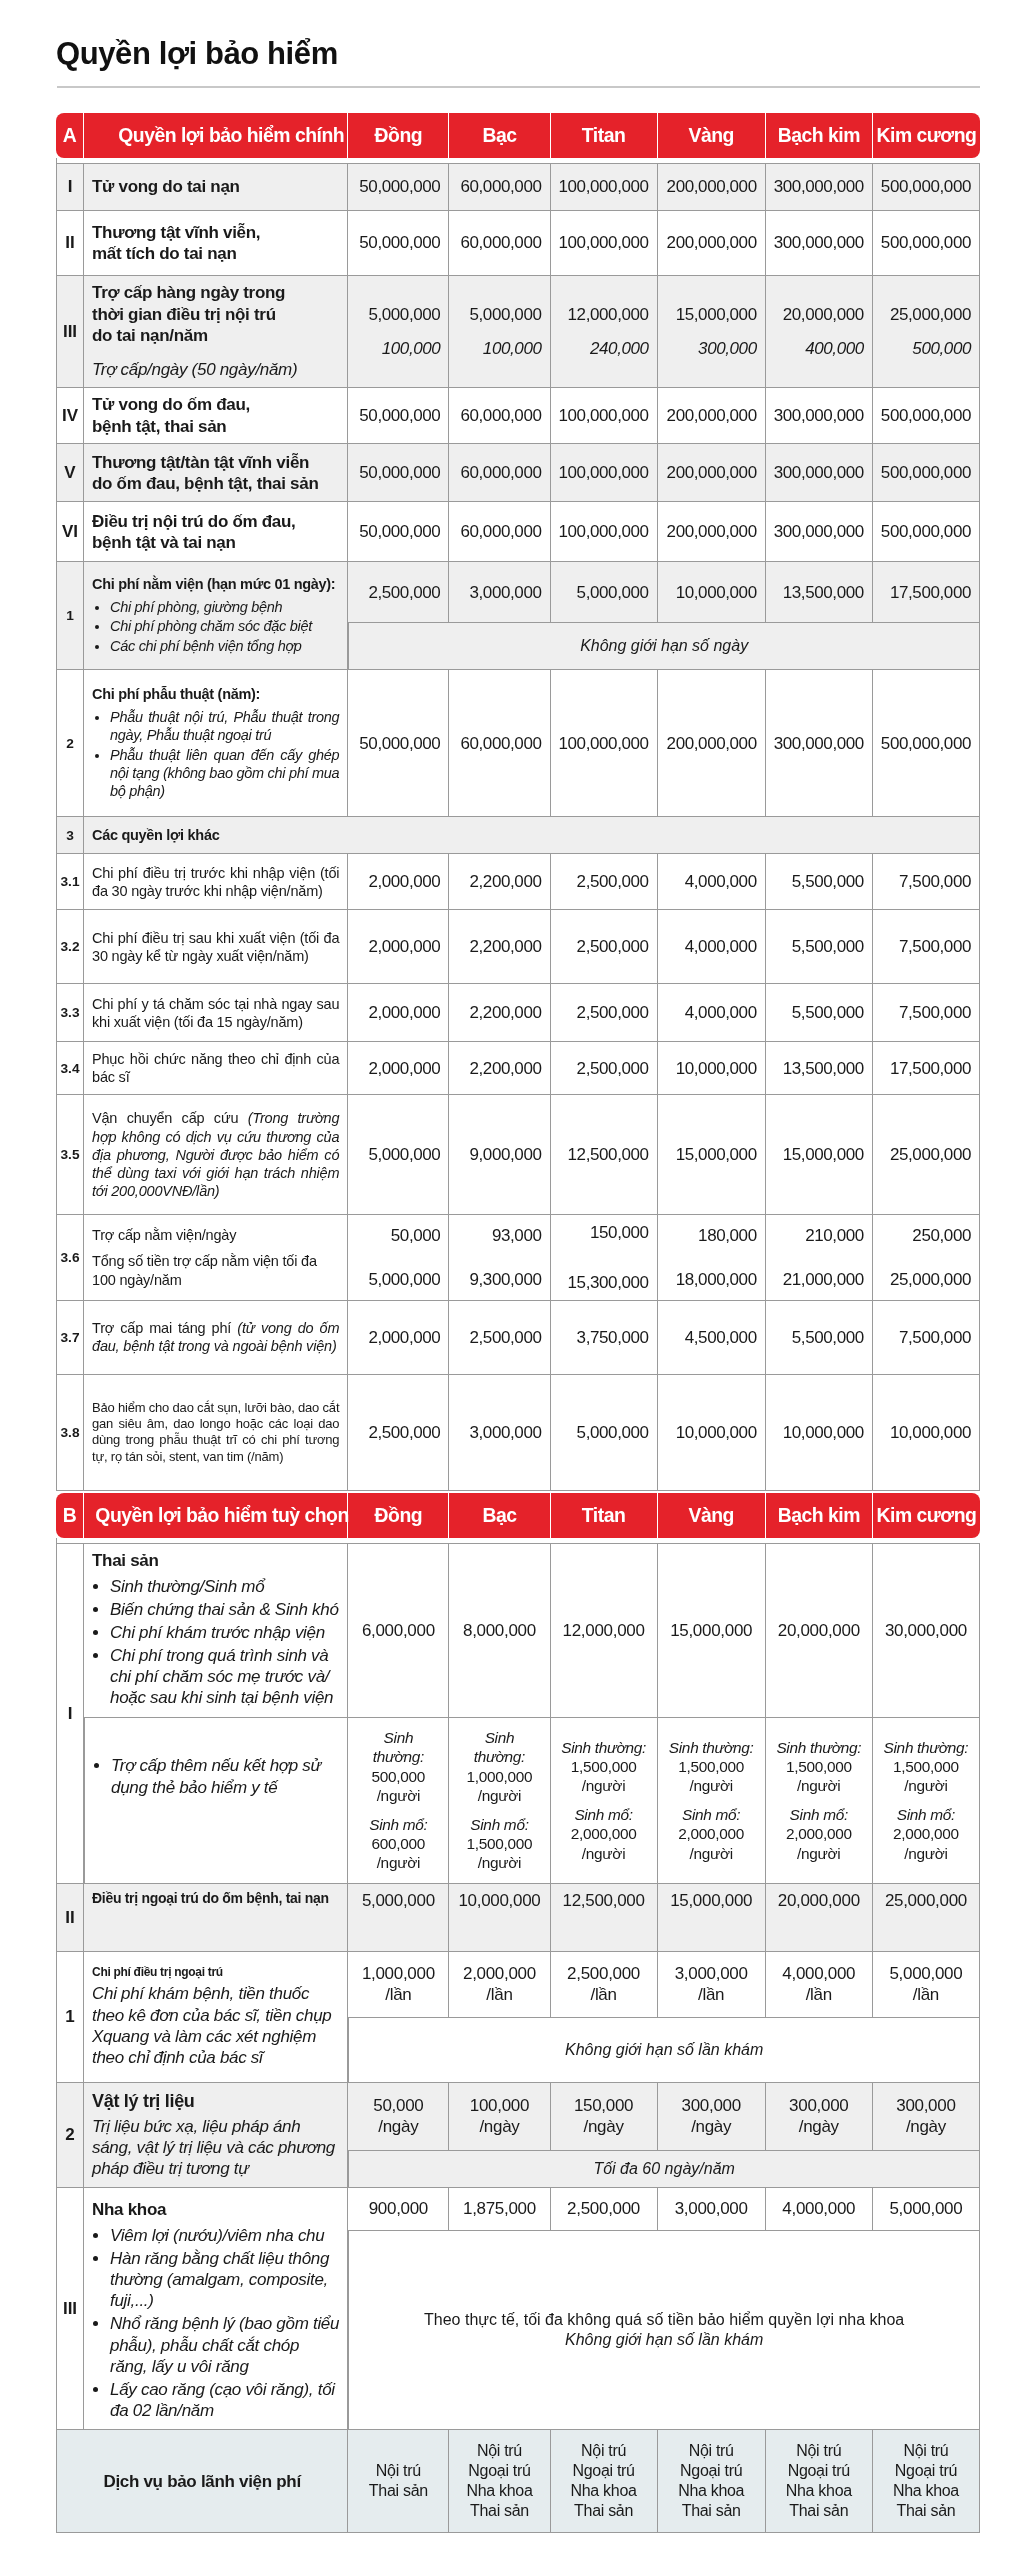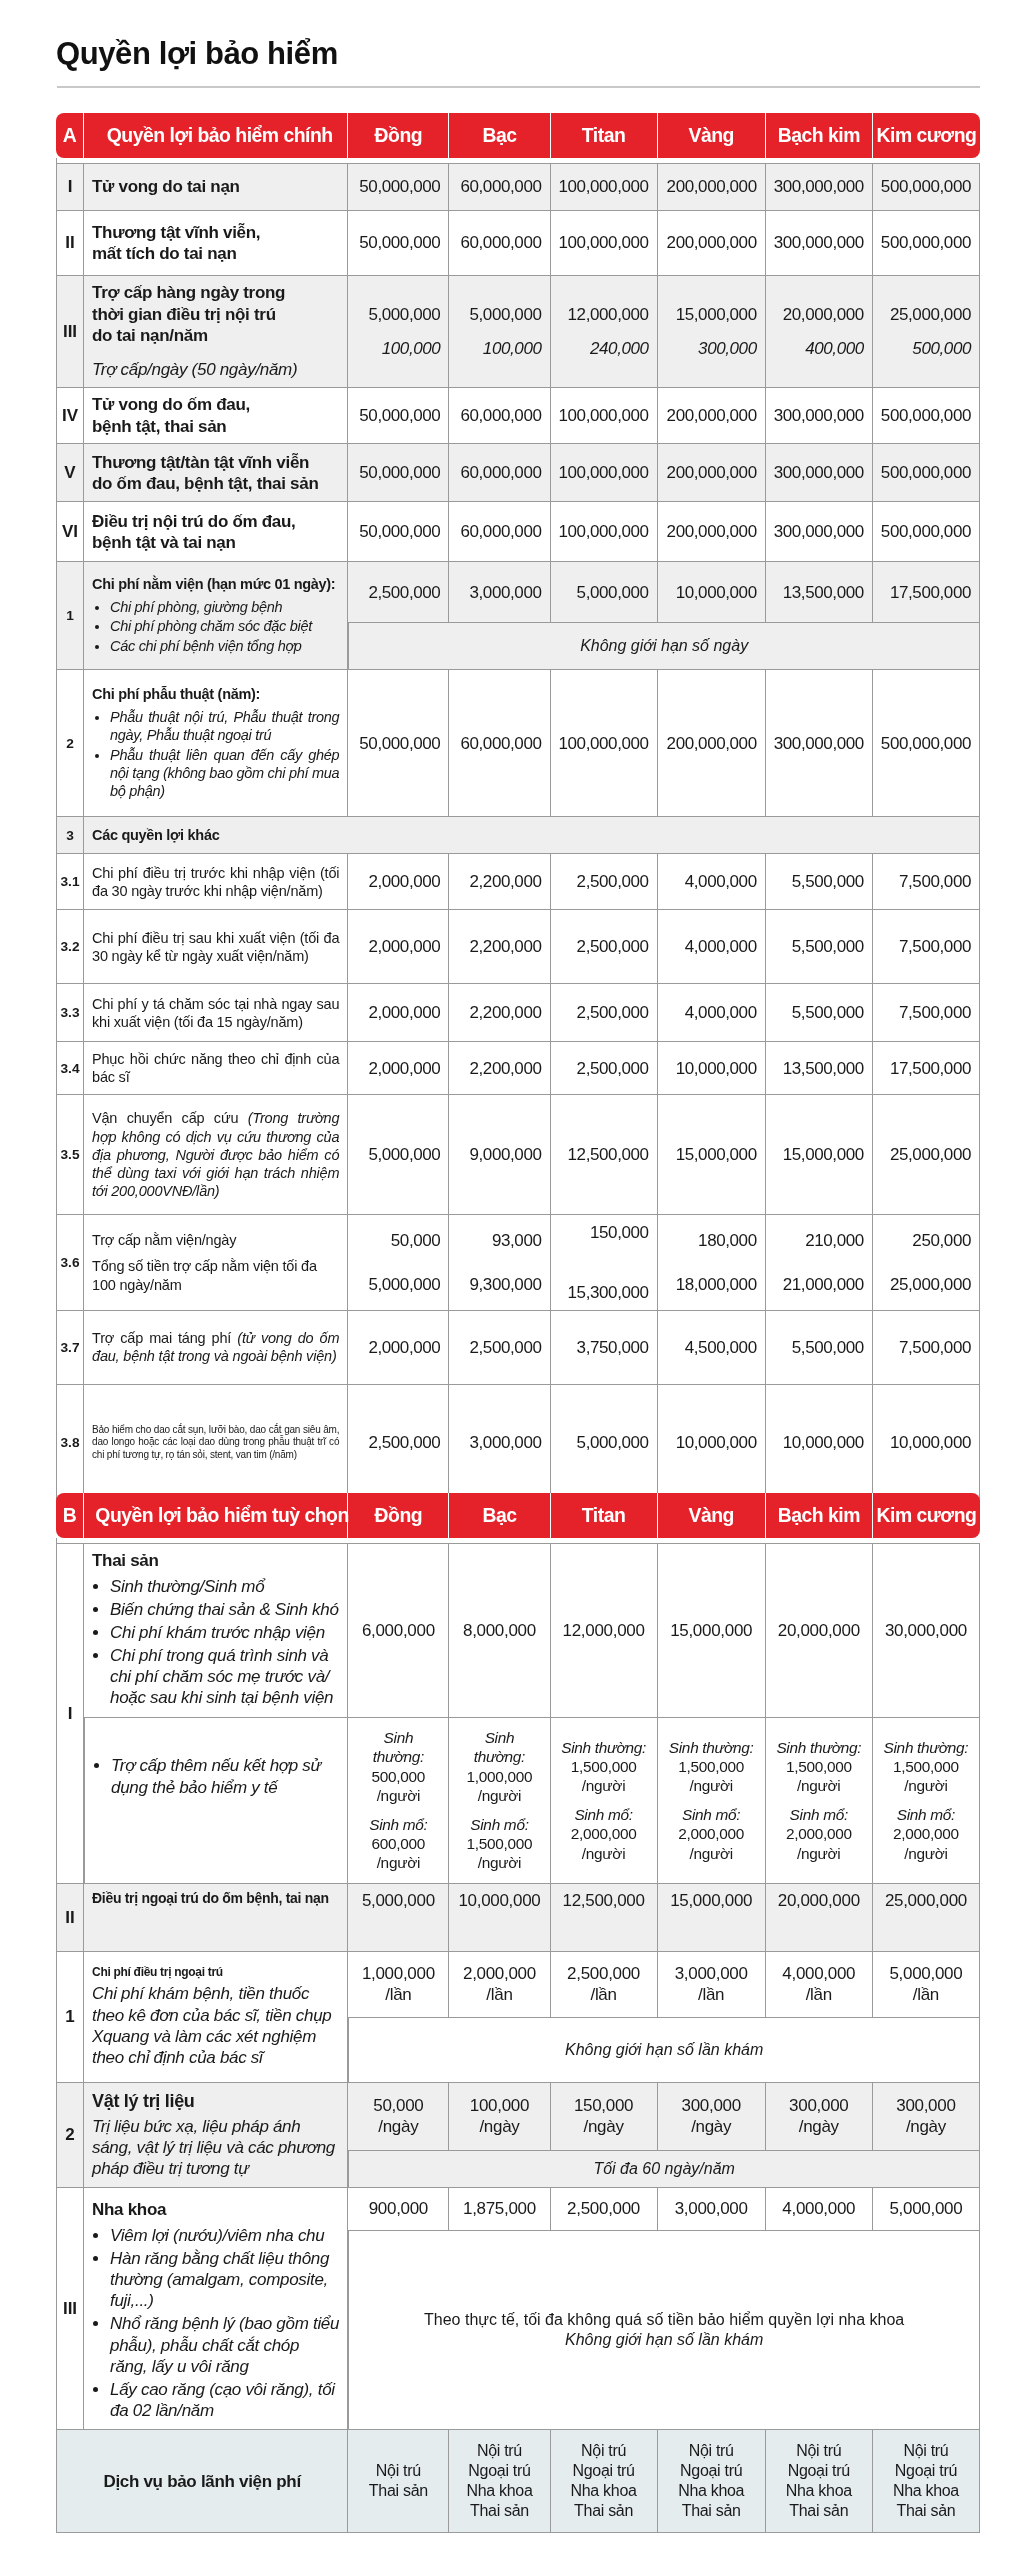--- a/index.html
+++ b/index.html
@@ -13,21 +13,21 @@
   table.benefits col.c-v1 { width: 101px; }
   table.benefits col.c-v2 { width: 101px; }
   table.benefits col.c-v3 { width: 107px; }
   table.benefits col.c-v4 { width: 108px; }
   table.benefits col.c-v5 { width: 107px; }
   table.benefits col.c-v6 { width: 107px; }
 
   .hdr th { background: #e5222a; color: #fff; font-weight: bold; font-size: 19.4px; height: 45px; padding: 0 3.2px; border-right: 1.6px solid #fff; text-align: center; letter-spacing: -0.5px; white-space: nowrap; }
   .hdr th:first-child { border-top-left-radius: 8px; border-bottom-left-radius: 8px; }
   .hdr th:last-child { border-right: none; border-top-right-radius: 8px; border-bottom-right-radius: 8px; }
-  .hdr th.name { text-align: center; padding-left: 11.3px; }
+  .hdr th.name { text-align: right; padding-left: 11.3px; }
   .hdr-gap td { height: 4.8px; padding: 0; border: none; background: transparent; }
 
   td { border-right: 1.6px solid #9a9a9a; border-bottom: 1.6px solid #9a9a9a; font-size: 17px; padding: 6.5px 8px; vertical-align: middle; line-height: 1.25; }
   tr > td:first-child { border-left: 1.6px solid #9a9a9a; }
   tbody.sec tr.first td { border-top: 1.6px solid #9a9a9a; }
   td.idx { text-align: center; font-weight: bold; padding: 3.2px 1.6px; font-size: 17px; }
   td.idx.small { font-size: 13.7px; }
   td.name { font-weight: bold; letter-spacing: -0.3px; }
   td.name.plain { font-weight: normal; text-align: justify; letter-spacing: -0.2px; }
   td.num { text-align: right; white-space: nowrap; padding-right: 8px; letter-spacing: -0.4px; }
@@ -276,21 +276,21 @@
       <td class="num">
           <span class="blk">50,000</span>
           <span class="blk" style="margin-top:22.6px">5,000,000</span>
         </td>
       <td class="num">
           <span class="blk">93,000</span>
           <span class="blk" style="margin-top:22.6px">9,300,000</span>
         </td>
       <td class="num">
           <span class="blk">150,000</span>
-          <span class="blk" style="margin-top:39px">15,300,000</span>
+          <span class="blk" style="margin-top:29px">15,300,000</span>
         </td>
       <td class="num">
           <span class="blk">180,000</span>
           <span class="blk" style="margin-top:22.6px">18,000,000</span>
         </td>
       <td class="num">
           <span class="blk">210,000</span>
           <span class="blk" style="margin-top:22.6px">21,000,000</span>
         </td>
       <td class="num">
@@ -303,21 +303,21 @@
       <td class="name plain" style="font-size:14.5px"><span>Trợ cấp mai táng phí </span><span class="it">(tử vong do ốm đau, bệnh tật trong và ngoài bệnh viện)</span></td>
       <td class="num">2,000,000</td>
       <td class="num">2,500,000</td>
       <td class="num">3,750,000</td>
       <td class="num">4,500,000</td>
       <td class="num">5,500,000</td>
       <td class="num">7,500,000</td>
     </tr>
     <tr class="white" style="height:116px">
       <td class="idx small">3.8</td>
-      <td class="name plain" style="font-size:10px">Bảo hiểm cho dao cắt sụn, lưỡi bào, dao cắt gan siêu âm, dao longo hoặc các loại dao dùng trong phẫu thuật trĩ có chi phí tương tự, rọ tán sỏi, stent, van tim (/năm)</td>
+      <td class="name plain" style="font-size:13px">Bảo hiểm cho dao cắt sụn, lưỡi bào, dao cắt gan siêu âm, dao longo hoặc các loại dao dùng trong phẫu thuật trĩ có chi phí tương tự, rọ tán sỏi, stent, van tim (/năm)</td>
       <td class="num">2,500,000</td>
       <td class="num">3,000,000</td>
       <td class="num">5,000,000</td>
       <td class="num">10,000,000</td>
       <td class="num">10,000,000</td>
       <td class="num">10,000,000</td>
     </tr>
   </tbody>
 </table>
 

